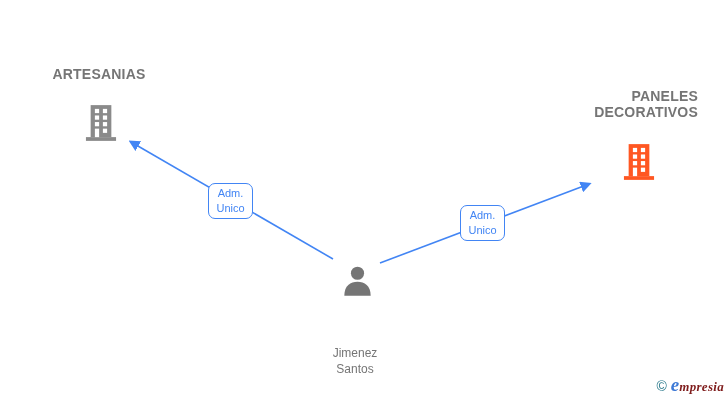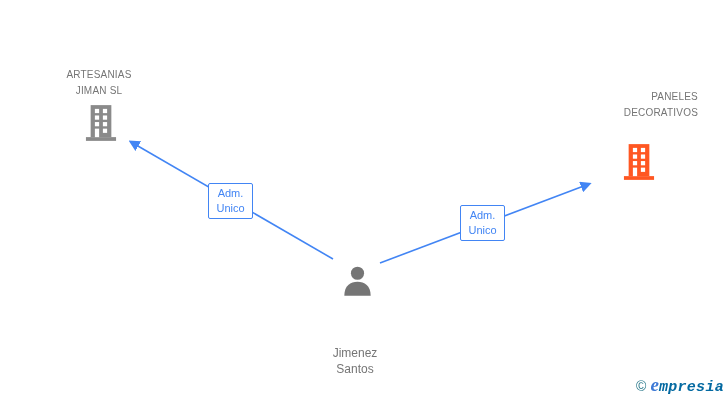--- a/index.html
+++ b/index.html
@@ -12,22 +12,22 @@
   .canvas { position: relative; width: 728px; height: 400px; background: #ffffff; }
 
   
   .edges-svg { position: absolute; left: 0; top: 0; width: 728px; height: 400px; }
 
   
   .node-label {
     position: absolute;
     text-align: center;
     color: #757575;
-    font-weight: normal;
-    font-size: 10px;
+    font-weight: bold;
+    font-size: 14px;
     line-height: 15.5px;
     letter-spacing: 0.2px;
     cursor: pointer;
   }
   .node-label.person-name { font-weight: normal; font-size: 12px; line-height: 16px; letter-spacing: 0; margin-top: 44px; }
 
   .company-left-label  { left: 29px;  top: 67px;  width: 140px; }
   .company-right-label { left: 578px; top: 89px;  width: 120px; text-align: right; }
   .person-label        { left: 295px; top: 301px; width: 120px; }
 
@@ -36,60 +36,59 @@
   .company-right-icon { left: 623px; top: 143px; width: 32px; height: 38px; }
   .person-icon        { left: 342px; top: 266px; width: 31px; height: 30px; }
 
   
   .edge-label {
     position: absolute;
     width: 45px; height: 36px;
     box-sizing: border-box;
     background: #ffffff;
     border: 1.5px solid #4285F4;
-    border-radius: 2px;
+    border-radius: 7px;
     color: #4285F4;
     font-size: 11px;
     line-height: 15px;
     text-align: center;
     padding-top: 2px;
   }
   .edge-label-left  { left: 208px; top: 183px; }
   .edge-label-right { left: 460px; top: 205px; }
 
   
   .footer-brand {
     position: absolute;
     right: 4px; bottom: 4px;
     white-space: nowrap;
     cursor: pointer;
     font-family: "Liberation Serif", serif;
   }
   .footer-brand .copy   { color: #2B7A8C; font-size: 14px; font-family: "Liberation Sans", sans-serif; }
   .footer-brand .brand-e    { color: #3D79D6; font-size: 19px; font-style: italic; font-weight: bold; }
-  .footer-brand .brand-rest { color: #0369a1; font-size: 15px; font-style: italic; font-weight: bold; letter-spacing: 0.3px; font-family: Liberation Mono, monospace; }
+  .footer-brand .brand-rest { color: #7f1d1d; font-size: 13px; font-style: italic; font-weight: bold; letter-spacing: 0.3px; }
 </style>
 </head>
 <body>
 
 <div class="canvas">
 
   <svg class="edges-svg" viewBox="0 0 728 400" xmlns="http://www.w3.org/2000/svg">
     <defs>
       <marker id="arrowhead" viewBox="0 0 10 10" refX="7.5" refY="5" markerWidth="7" markerHeight="7" orient="auto-start-reverse">
         <path d="M0,0 L10,5 L0,10 z" fill="#4285F4"></path>
       </marker>
     </defs>
     <line x1="333" y1="259" x2="131" y2="142" stroke="#4285F4" stroke-width="1.6" marker-end="url(#arrowhead)"></line>
     <line x1="380" y1="263" x2="589" y2="184" stroke="#4285F4" stroke-width="1.6" marker-end="url(#arrowhead)"></line>
   </svg>
 
   <div class="node-label company-left-label">
     <div>ARTESANIAS</div>
-    <div>JIMAN SL</div>
   </div>
   <svg class="node-icon company-left-icon" viewBox="0 0 34 40" xmlns="http://www.w3.org/2000/svg">
     <g fill="#8A8A8A">
       <rect x="1" y="35" width="32" height="4"></rect>
       <rect x="6" y="1" width="22" height="34"></rect>
     </g>
     <g fill="#ffffff">
       <rect x="10.5" y="5" width="4.5" height="4.5"></rect>
       <rect x="19" y="5" width="4.5" height="4.5"></rect>
       <rect x="10.5" y="12" width="4.5" height="4.5"></rect>

